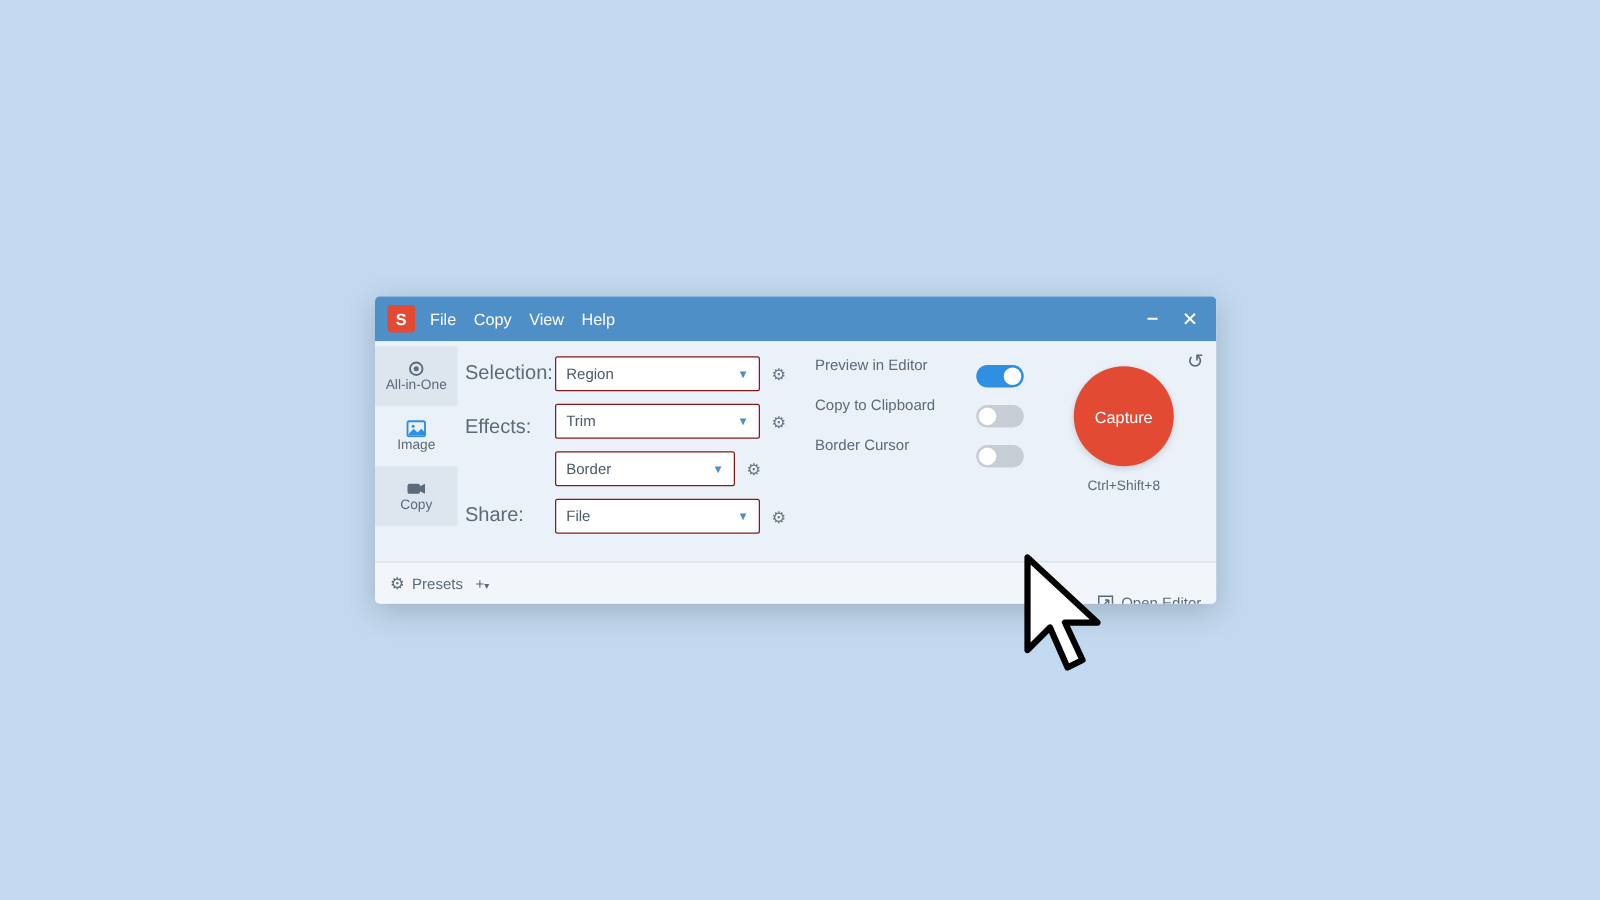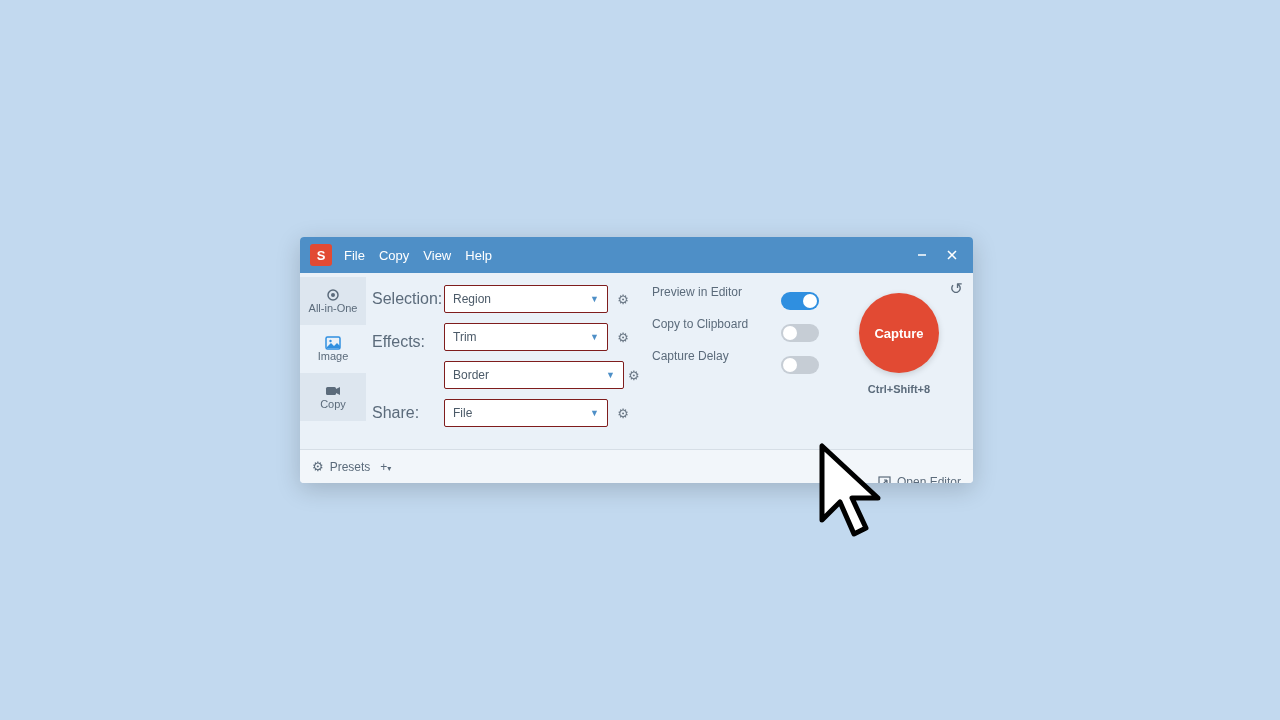--- a/index.html
+++ b/index.html
@@ -87,21 +87,21 @@
     position: absolute; right: 8px; top: 50%; transform: translateY(-50%);
     font-size: 9px; color: #4e8fc7;
   }
   .gear-btn {
     width: 22px; height: 28px;
     display: flex; align-items: center; justify-content: center;
     margin-left: 4px; cursor: pointer;
     color: #6b7886; font-size: 13px;
   }
   .row.indent { margin-left: 72px; }
-  .row.indent .dropdown { width: 180px; flex: 0 0 auto; }
+  .row.indent .dropdown { width: 144px; flex: 0 0 auto; }
   .col-toggles { flex: 1; }
   .toggle-row {
     display: flex; justify-content: space-between;
     height: 32px; font-size: 12px; color: #5b6b7b;
     padding-right: 2px;
   }
   .toggle-ctrls { display: flex; align-items: center; gap: 6px; }
   .toggle {
     width: 38px; height: 18px; border-radius: 9px;
     background: #c6cdd5; position: relative; cursor: pointer;
@@ -121,26 +121,26 @@
     position: relative;
   }
   .undo {
     position: absolute; top: -6px; right: -4px;
     font-size: 16px; color: #5b6b7b; cursor: pointer;
   }
   .capture-btn {
     width: 80px; height: 80px; border-radius: 50%;
     background: #e24a33;
     display: flex; align-items: center; justify-content: center;
-    color: #fff; font-size: 13px; font-weight: 700;
+    color: #fff; font-size: 13px; font-weight: 400;
     cursor: pointer;
     box-shadow: 0 2px 6px rgba(0,0,0,0.15);
     margin-top: 8px;
   }
-  .hotkey { font-size: 11px; color: #5b6b7b; margin-top: 10px; font-weight: bold; }
+  .hotkey { font-size: 11px; color: #5b6b7b; margin-top: 10px; }
   .footer {
     height: 34px;
     border-top: 1px solid #d6dee6;
     background: #f2f6fa;
     display: flex; align-items: center;
     padding: 0 12px;
     font-size: 12px; color: #5b6b7b;
   }
   .footer-left { display: flex; align-items: center; gap: 6px; }
   .footer-spacer { flex: 1; }
@@ -259,21 +259,21 @@
               <div class="toggle on"></div>
             </div>
         </div>
         <div class="toggle-row">
           <span>Copy to Clipboard</span>
           <div class="toggle-ctrls">
               <div class="toggle"></div>
             </div>
         </div>
         <div class="toggle-row">
-          <span>Capture Delay</span>
+          <span>Border Cursor</span>
           <div class="toggle-ctrls">
               <div class="toggle"></div>
             </div>
         </div>
       </div>
 
       <div class="col-capture">
         <div class="undo"><span>↺</span></div>
         <div class="capture-btn">
           <span>Capture</span>

